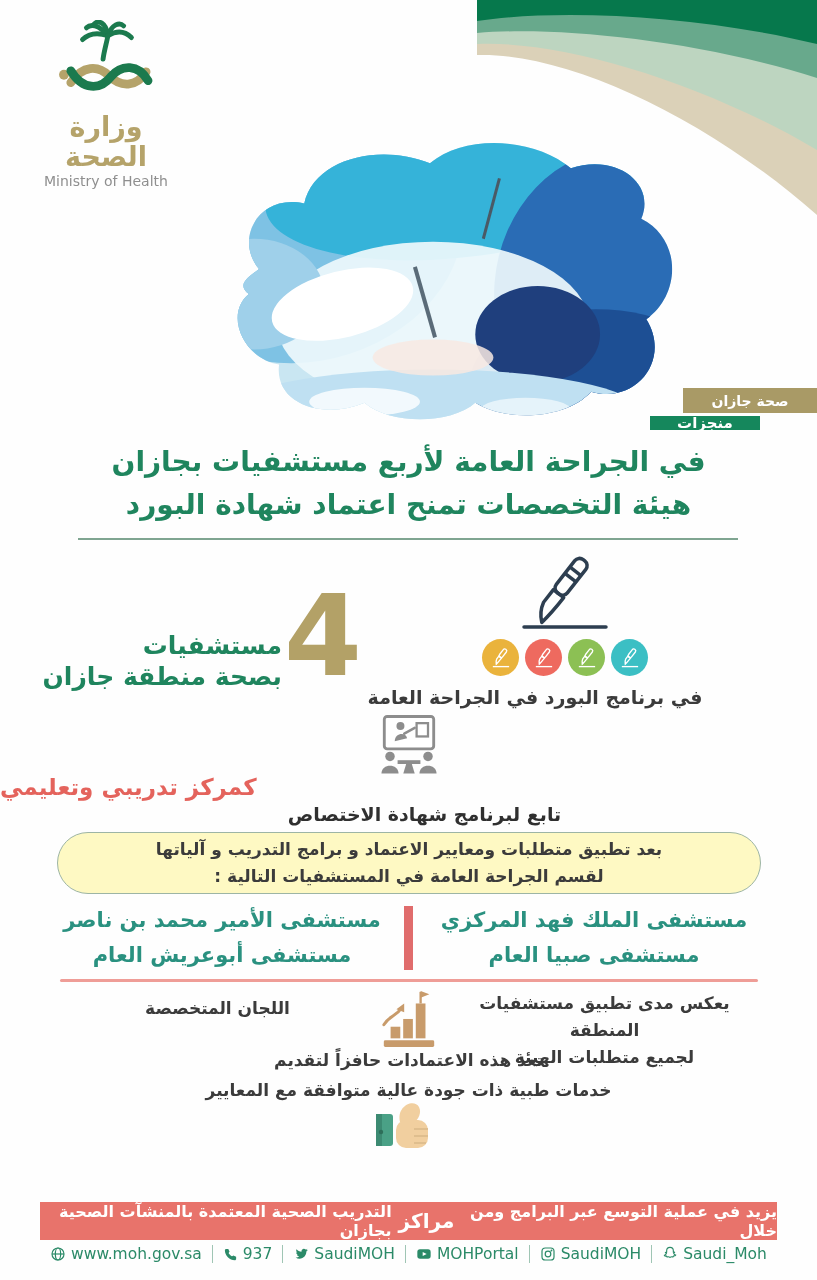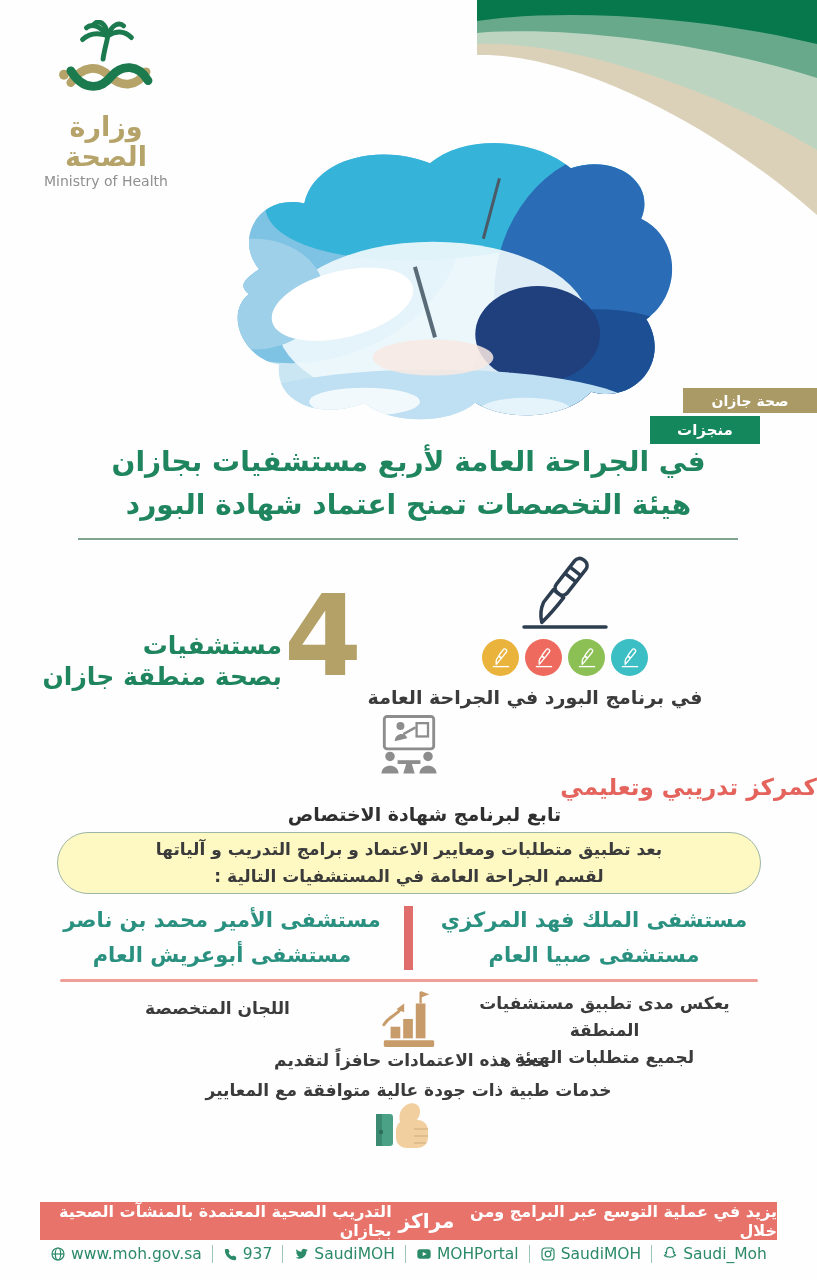--- a/index.html
+++ b/index.html
@@ -15,21 +15,21 @@
   .logo-ar{font-size:27px;font-weight:bold;color:#b5a36a;line-height:1.1;}
   .logo-en{font-size:14px;color:#8f8f8f;margin-top:2px;}
 
   
   .photo{position:absolute;top:118px;left:160px;width:540px;height:322px;}
 
   
   .badge{position:absolute;display:flex;align-items:center;justify-content:center;
          color:#fff;font-weight:bold;}
   .badge-region{top:388px;right:0;width:134px;height:25px;background:#a99a66;font-size:14px;}
-  .badge-category{top:416px;right:57px;width:110px;height:28px;background:#15875c;font-size:15px;}
+  .badge-category{top:416px;right:57px;width:110px;height:14px;background:#15875c;font-size:15px;}
 
   
   .headline{position:absolute;top:440px;left:0;right:0;text-align:center;
             color:#1f855e;font-size:28px;font-weight:bold;line-height:1.55;}
   .headline-rule{position:absolute;top:538px;left:78px;width:660px;height:2px;background:#7fa591;}
 
   
   .scalpel{position:absolute;top:540px;left:512px;width:104px;height:92px;}
   .circles{position:absolute;top:639px;left:482px;display:flex;gap:6px;}
   .circle{width:37px;height:37px;border-radius:50%;display:flex;align-items:center;justify-content:center;}
@@ -37,21 +37,21 @@
                    font-size:19px;font-weight:bold;color:#3b3b3b;}
 
   
   .stat-number{position:absolute;top:583px;left:284px;font-size:112px;font-weight:bold;
                color:#b3a167;line-height:0.95;}
   .stat-labels{position:absolute;top:630px;left:40px;width:242px;text-align:right;
                color:#1f855e;font-weight:bold;font-size:25px;line-height:1.25;}
 
   
   .training-icon{position:absolute;top:714px;left:371px;width:76px;height:62px;}
-  .training-title{position:absolute;top:774px;left:0;right:0;text-align:right;
+  .training-title{position:absolute;top:774px;left:0;right:0;text-align:left;
                   color:#e4635c;font-size:23px;font-weight:bold;}
   .training-subtitle{position:absolute;top:803px;left:0;right:0;text-align:center;
                      color:#2f2f2f;font-size:19px;font-weight:bold;padding-left:32px;}
 
   
   .pill{position:absolute;top:832px;left:57px;width:702px;height:60px;border-radius:32px;
         background:#fef9c3;border:1px solid #9db5a5;display:flex;flex-direction:column;
         align-items:center;justify-content:center;font-size:17px;font-weight:bold;color:#3b3b3b;
         line-height:1.6;}
 

